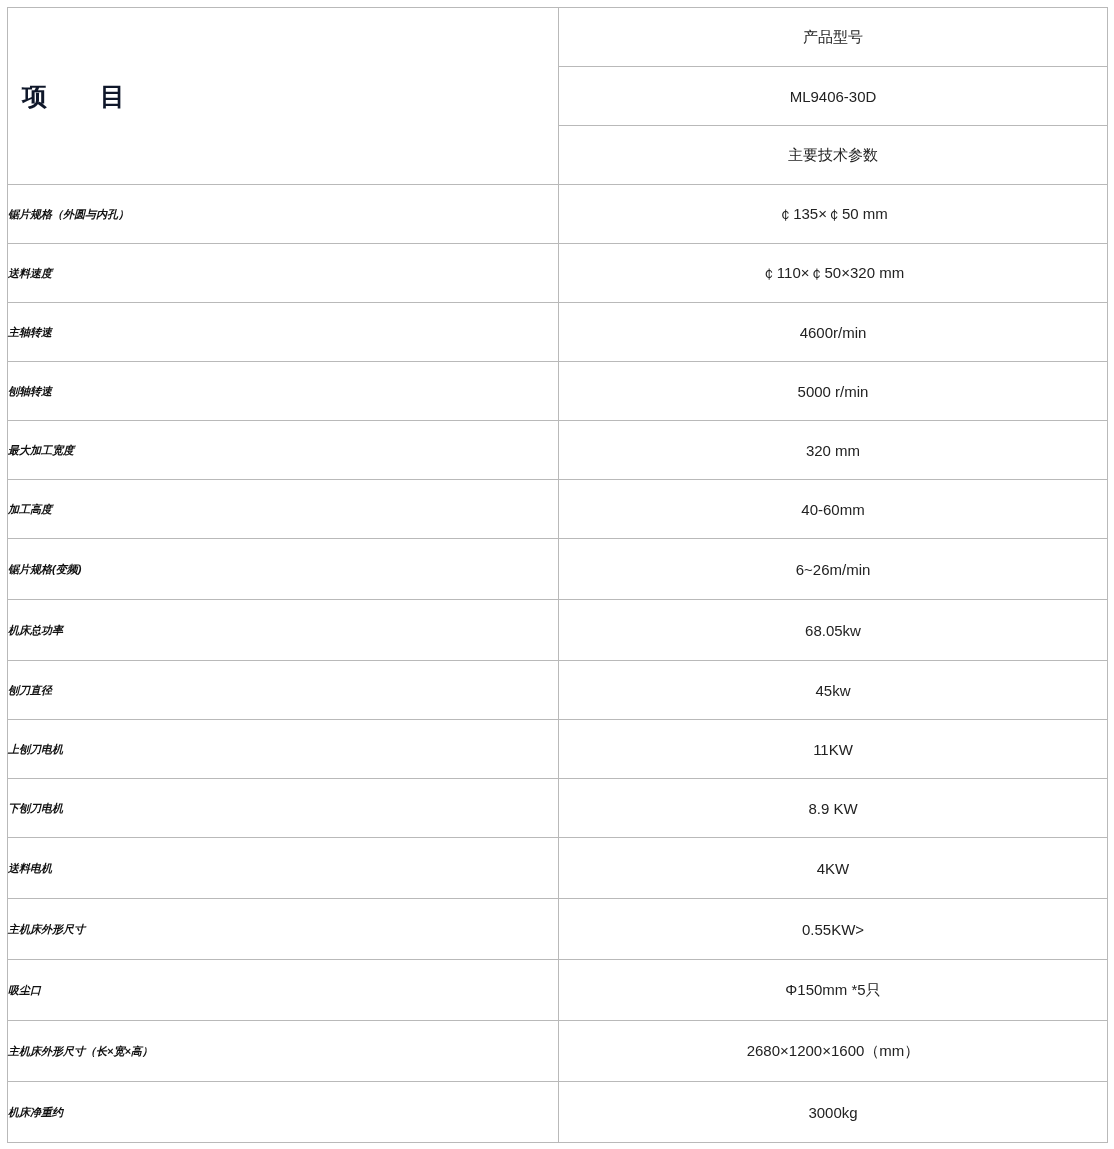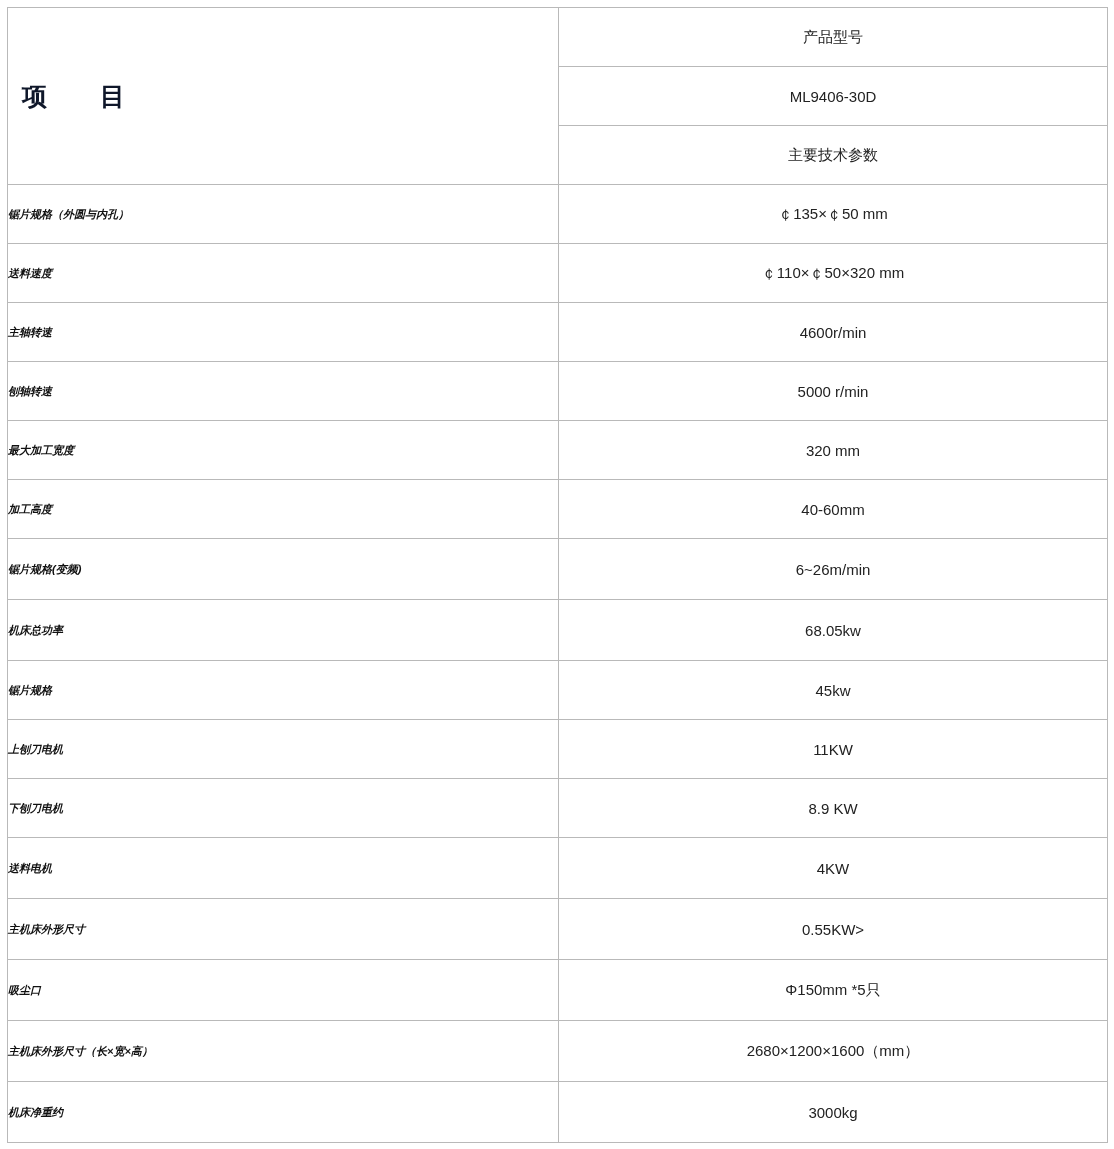--- a/index.html
+++ b/index.html
@@ -116,21 +116,21 @@
     </tr>
     <tr class="row-tall">
       <td class="row-label">锯片规格(变频)</td>
       <td class="row-value">6~26m/min</td>
     </tr>
     <tr class="row-tall">
       <td class="row-label">机床总功率</td>
       <td class="row-value">68.05kw</td>
     </tr>
     <tr>
-      <td class="row-label">锯片规格</td>
+      <td class="row-label">刨刀直径</td>
       <td class="row-value">45kw</td>
     </tr>
     <tr>
       <td class="row-label">上刨刀电机</td>
       <td class="row-value">11KW</td>
     </tr>
     <tr>
       <td class="row-label">下刨刀电机</td>
       <td class="row-value">8.9 KW</td>
     </tr>

